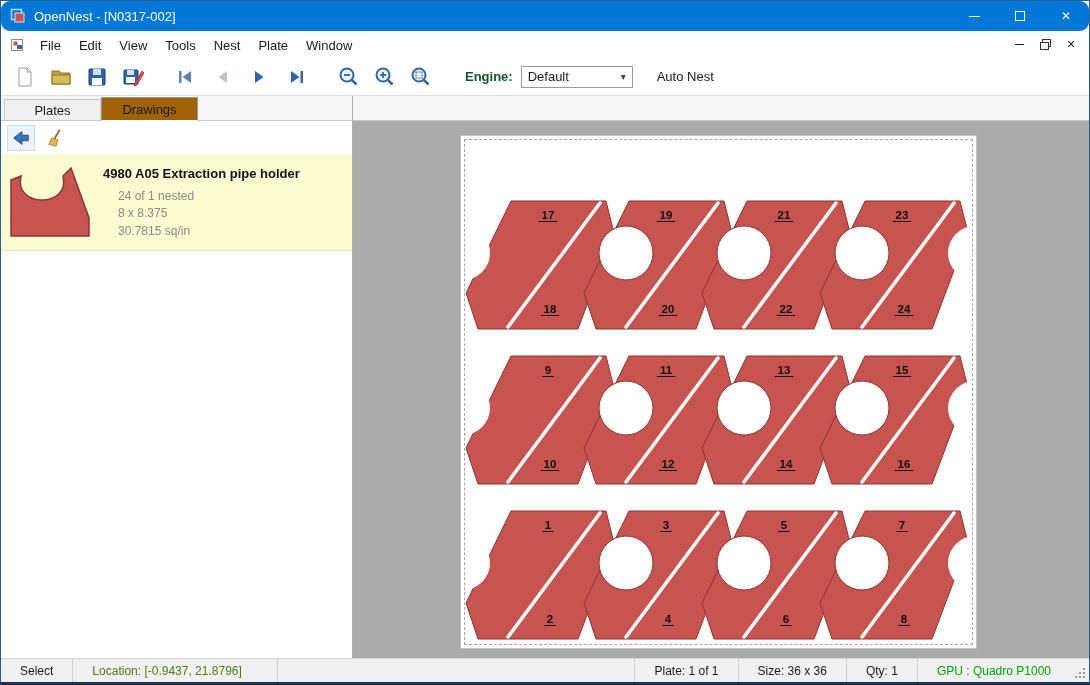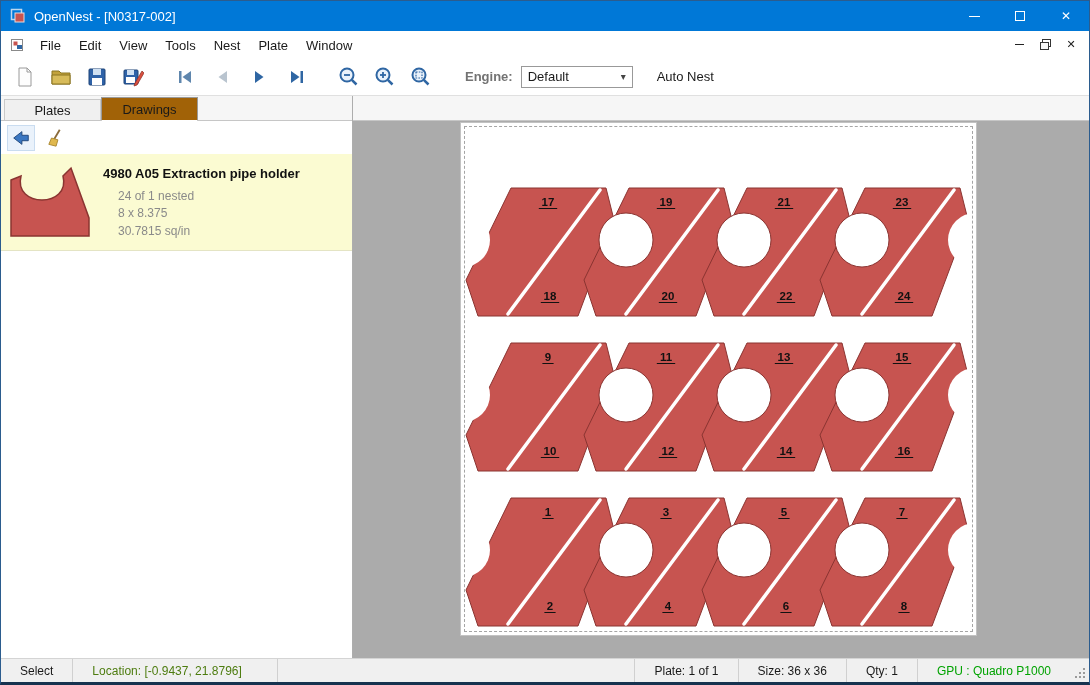--- a/index.html
+++ b/index.html
@@ -25,21 +25,21 @@
   .mdi-doc-icon { display: flex; margin-right: 6px; }
   .menu-item { font-size: 13px; color: #1a1a1a; padding: 4px 9px; cursor: default; }
   .mdi-controls { margin-left: auto; display: flex; align-items: center; padding-right: 6px; gap: 2px; }
   .mdi-btn { width: 24px; height: 20px; display: flex; align-items: center; justify-content: center; color: #222; font-size: 11px; }
   .mdi-minline { width: 9px; height: 1px; background: #222; display: inline-block; }
 
   
   .toolbar { height: 38px; background: #fff; border-bottom: 1px solid #e0e0e0; display: flex; align-items: center; padding-left: 6px; flex: 0 0 auto; }
   .tool-btn { width: 36px; height: 30px; display: flex; align-items: center; justify-content: center; }
   .group-gap { width: 18px; }
-  .engine-label { font-size: 13px; font-weight: bold; color: #737373; margin-left: 26px; }
+  .engine-label { font-size: 13px; font-weight: bold; color: #14532d; margin-left: 26px; }
   .combo { width: 112px; height: 22px; border: 1px solid #999; background: #fff; display: flex; align-items: center; justify-content: space-between; padding: 0 6px; margin-left: 8px; font-size: 13px; color: #1a1a1a; gap: 12px; }
   .combo-arrow { font-size: 10px; color: #444; }
   .autonest { font-size: 13px; color: #1a1a1a; margin-left: 18px; padding: 4px 6px; }
 
   
   .body { flex: 1; display: flex; min-height: 0; }
 
   .left-panel { width: 352px; flex: 0 0 auto; background: #fff; border-right: 1px solid #adadad; display: flex; flex-direction: column; }
   .tabstrip { height: 25px; display: flex; align-items: flex-end; padding-left: 3px; background: #f6f6f6; border-bottom: 1px solid #c6c6c6; }
   .tab { min-width: 97px; height: 21px; display: flex; align-items: center; justify-content: center; font-size: 13px; background: #f0f0f0; border: 1px solid #c9c9c9; border-bottom: none; color: #1a1a1a; }
@@ -51,40 +51,40 @@
   .drawing-item { background: #fbfbd2; display: flex; gap: 10px; padding: 8px 8px; border-bottom: 1px solid #e4e4c4; }
   .thumb { width: 84px; height: 80px; flex: 0 0 auto; }
   .item-text { padding-top: 4px; }
   .item-title { font-size: 13px; font-weight: bold; color: #111; margin-bottom: 7px; }
   .item-line { font-size: 12px; color: #8a8a8a; line-height: 1.45; margin-left: 15px; }
   .panel-rest { flex: 1; background: #fff; }
 
   .canvas-col { flex: 1; display: flex; flex-direction: column; min-width: 0; }
   .canvas-topstrip { height: 25px; background: #f6f6f6; border-bottom: 1px solid #c6c6c6; }
   .nest-canvas { flex: 1; background: #ababab; position: relative; overflow: hidden; }
-  .plate { position: absolute; left: 107px; top: 1px; width: 517px; height: 514px; background: #fff; border: 1px solid #c2c2c2; }
+  .plate { position: absolute; left: 107px; top: 14px; width: 517px; height: 514px; background: #fff; border: 1px solid #c2c2c2; }
   .plate::before { content: ""; position: absolute; inset: 3px; border: 1px dashed #a5a5a5; pointer-events: none; z-index: 5; }
   .plate svg { position: absolute; inset: 0; width: 515px; height: 512px; }
 
   
   .statusbar { height: 24px; background: #f0f0f0; border-top: 1px solid #d4d4d4; display: flex; align-items: stretch; font-size: 12px; color: #1a1a1a; flex: 0 0 auto; }
   .sb-cell { display: flex; align-items: center; padding: 0 19px; }
   .sb-sep-r { border-right: 1px solid #d0d0d0; }
   .sb-sep-l { border-left: 1px solid #d0d0d0; }
   .sb-location { color: #4d7c0f; min-width: 205px; }
   .sb-spacer { flex: 1; }
   .sb-gpu { color: #00a300; }
   .grip { display: flex; align-items: flex-end; padding: 0 2px 2px 4px; }
 </style>
 </head>
 <body>
 
 <div class="window">
 
-  <div class="titlebar" style="background: rgb(0, 120, 215);">
+  <div class="titlebar" style="background: rgb(0, 120, 215); border-radius: 9px;">
     <span class="app-icon">
       <svg width="16" height="16" viewBox="0 0 16 16">
         <rect x="1.5" y="1.5" width="10" height="10" fill="none" stroke="#bcd6ef" stroke-width="1.5"></rect>
         <rect x="5" y="5" width="9" height="9" fill="#c75450" stroke="#eadada" stroke-width="1"></rect>
       </svg>
     </span>
     <span class="title-text">OpenNest - [N0317-002]</span>
     <div class="caption-btns">
       <div class="cap-btn">
           <span class="minline"></span>

